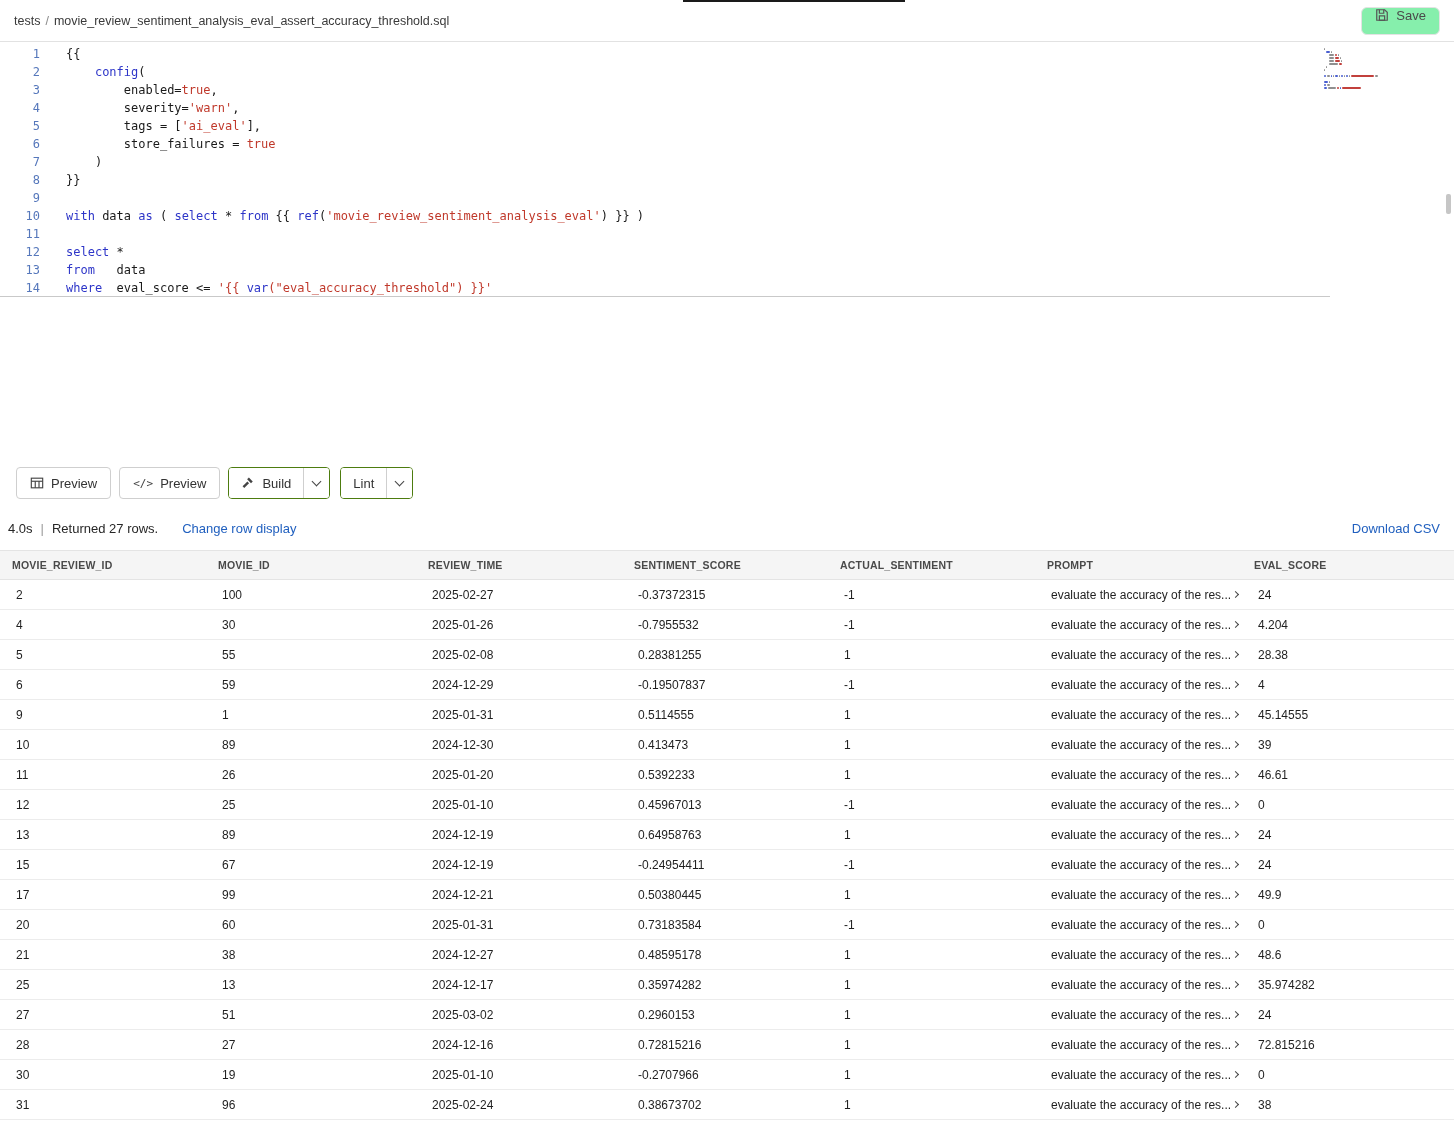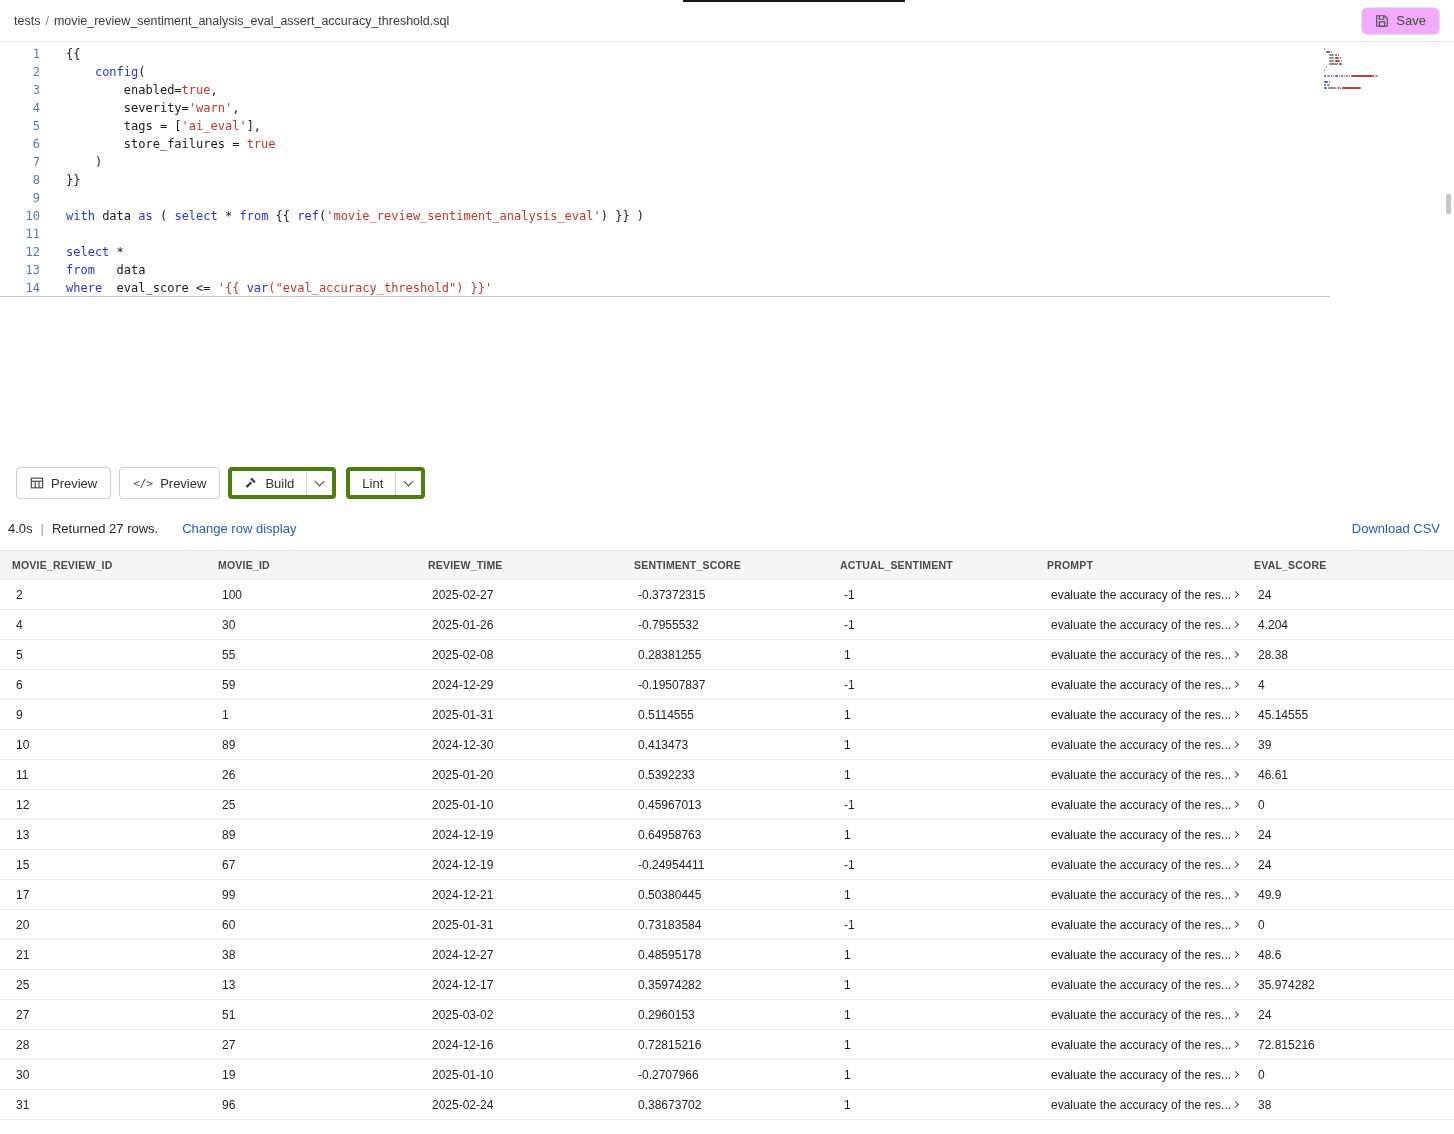--- a/index.html
+++ b/index.html
@@ -5,22 +5,22 @@
   * { box-sizing: border-box; margin: 0; padding: 0; }
   html, body { width: 1454px; height: 1134px; overflow: hidden; background: #fff;
     font-family: "Liberation Sans", sans-serif; color: #1f1f1f; }
 
   
   .topbar { position: relative; height: 42px; display: flex; align-items: center;
     padding: 0 14px; border-bottom: 1px solid #e2e2e2; }
   .top-indicator { position: absolute; top: 0; left: 683px; width: 222px; height: 2px; background: #1a1a1a; }
   .breadcrumb { font-size: 12.5px; color: #3a3a3a; display: flex; align-items: center; gap: 5px; text-align: right; }
   .breadcrumb .sep { color: #8a8a8a; }
-  .save-btn { margin-left: auto; display: inline-flex; align-items: center; gap: 7px;
-    background: #f0abfc; border: 1px solid #e3e3e3; border-radius: 6px; height: 28px;
+  .save-btn { margin-left: auto; display: inline-flex; gap: 7px;
+    background: #86efac; border: 1px solid #e3e3e3; border-radius: 6px; height: 28px;
     padding: 0 13px; font-size: 13px; color: #4a4a4a; font-family: inherit; cursor: pointer; }
 
   
   .editor { position: relative; height: 418px; padding-top: 3px; }
   .code-lines { width: 1330px; }
   .code-line { display: flex; height: 18px; font: 12px/18px "DejaVu Sans Mono", monospace; }
   .code-line.cur { box-shadow: inset 0 -1px 0 #c9c9c9; }
   .ln { width: 40px; text-align: right; flex: none; color: var(--c-lineno, #5577bb); user-select: none; }
   .lc { padding-left: 26px; white-space: pre; color: #1a1a1a; }
   .tok-p { color: #1a1a1a; }
@@ -32,21 +32,21 @@
   .mm-p { background: #8f8f8f; } .mm-k { background: #4a5fd0; } .mm-s { background: #c2403c; }
   .scroll-nub { position: absolute; right: 3px; top: 152px; width: 5px; height: 20px;
     background: #c6c6c6; border-radius: 2px; }
 
   
   .toolbar-row { display: flex; align-items: stretch; height: 46px; padding-left: 16px; }
   .btn-group { display: flex; align-items: center; }
   .btn { display: inline-flex; align-items: center; gap: 7px; height: 32px; padding: 0 13px;
     border: 1px solid #cfcfcf; border-radius: 4px; background: #fff; font-size: 13px;
     color: #333; margin-right: 8px; font-family: inherit; cursor: pointer; }
-  .split { display: inline-flex; align-items: stretch; border: 4px solid #4d7c0f;
+  .split { display: inline-flex; align-items: stretch; border: 1px solid #4d7c0f;
     border-radius: 4px; overflow: hidden; margin-right: 10px; height: 32px; background:#fff; }
   .split .main { display: inline-flex; align-items: center; gap: 7px; padding: 0 12px;
     border: none; background: #fff; font-size: 13px; color: #333; font-family: inherit; cursor: pointer; }
   .split .drop { display: inline-flex; align-items: center; padding: 0 9px;
     border: none; border-left: 1px solid #cfcfcf; background: #fff; cursor: pointer; }
   .chev { display: inline-block; width: 7px; height: 7px; border-right: 1.6px solid #444;
     border-bottom: 1.6px solid #444; transform: rotate(45deg); margin-top: -3px; }
   .code-ico { font: 11px "DejaVu Sans Mono", monospace; color: #444; }
   .tabs { display: flex; align-items: stretch; margin-left: 30px; flex: 1; border-bottom: 1px solid #e2e2e2; }
   .tab { position: relative; display: flex; align-items: center; padding: 0 22px;

